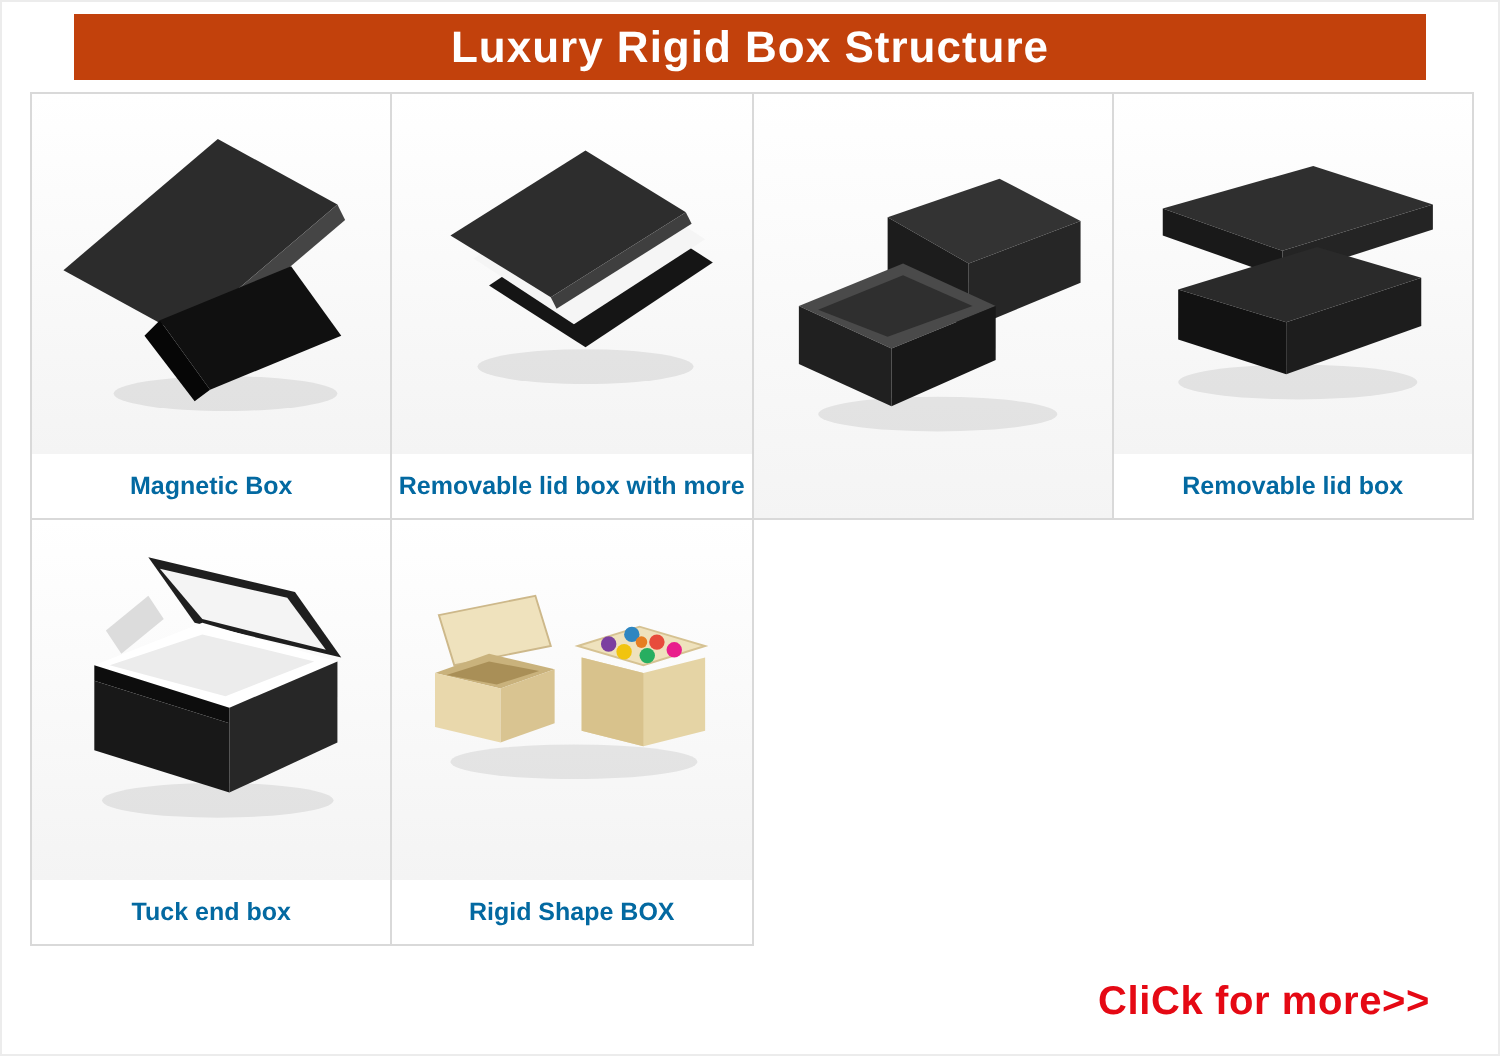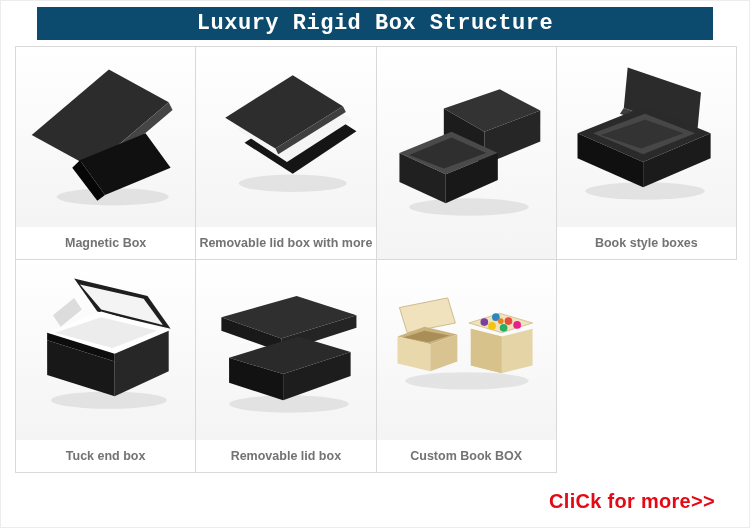--- a/index.html
+++ b/index.html
@@ -8,22 +8,22 @@
     width:750px;height:528px;
     background:#fff;
     box-sizing:border-box;
     border:1px solid #ececec;
     font-family:"Liberation Sans", sans-serif;
     overflow:hidden;
   }
   .header-bar{
     margin:6px 36px 0 36px;
     height:33px;
-    background:#0c4a6e;
-    display:flex;align-items:center;justify-content:center;font-family:Liberation Mono, monospace;
+    background:#c2410c;
+    display:flex;align-items:center;justify-content:center;
   }
   .header-bar .title{
     color:#ffffff;
     font-size:22px;
     font-weight:bold;
     letter-spacing:.5px;
   }
   .grid{
     margin:6px 14px 0 14px;
     width:722px;
@@ -47,21 +47,21 @@
     width:100%;
     display:flex;align-items:center;justify-content:center;
     background:linear-gradient(180deg,#ffffff 0%,#f4f4f4 100%);
   }
   .art svg{display:block;}
   .label{
     height:32px;
     display:flex;align-items:center;justify-content:center;
     font-size:12.5px;
     font-weight:bold;
-    color:#737373;
+    color:#0369a1;
     background:#fff;
     width:100%;
   }
   .footer{
     height:56px;
     display:flex;align-items:center;justify-content:flex-end;
     padding-right:34px;
   }
   .cta{
     color:#e50914;
@@ -117,66 +117,51 @@
           <polygon points="104,58 162,36 162,68 104,92" fill="#262626"></polygon>
           <polygon points="16,80 70,58 118,80 64,102" fill="#4a4a4a"></polygon>
           <polygon points="26,82 70,64 106,80 62,96" fill="#2f2f2f"></polygon>
           <polygon points="16,80 64,102 64,132 16,110" fill="#202020"></polygon>
           <polygon points="64,102 118,80 118,108 64,132" fill="#181818"></polygon>
         </svg>
       </div>
     </div>
 
 
+
     <div class="cell">
       <div class="art">
         <svg width="164" height="160" viewBox="0 0 170 160">
-          <ellipse cx="84" cy="136" rx="62" ry="9" fill="rgba(0,0,0,0.08)"></ellipse>
-          <polygon points="66,8 142,34 138,76 62,50" fill="#2b2b2b"></polygon>
-          <polygon points="62,50 138,76 134,82 58,56" fill="#3d3d3d"></polygon>
-          <polygon points="14,76 84,48 152,76 82,106" fill="#2a2a2a"></polygon>
-          <polygon points="30,76 84,56 136,76 82,98" fill="#474747"></polygon>
-          <polygon points="38,78 84,62 124,76 80,92" fill="#333333"></polygon>
-          <polygon points="14,76 82,106 82,132 14,102" fill="#101010"></polygon>
-          <polygon points="82,106 152,76 152,102 82,132" fill="#1b1b1b"></polygon>
+          <ellipse cx="88" cy="136" rx="62" ry="9" fill="rgba(0,0,0,0.08)"></ellipse>
+          <polygon points="18,46 96,24 158,44 80,68" fill="#2f2f2f"></polygon>
+          <polygon points="18,46 80,68 80,82 18,60" fill="#191919"></polygon>
+          <polygon points="80,68 158,44 158,57 80,82" fill="#242424"></polygon>
+          <polygon points="26,88 98,66 152,82 82,105" fill="#2a2a2a"></polygon>
+          <polygon points="26,88 82,105 82,132 26,114" fill="#121212"></polygon>
+          <polygon points="82,105 152,82 152,107 82,132" fill="#1d1d1d"></polygon>
         </svg>
       </div>
-      <div class="label">Book style boxes</div>
+      <div class="label">Removable lid box</div>
     </div>
 
     <div class="cell">
       <div class="art">
         <svg width="164" height="160" viewBox="0 0 170 160">
           <ellipse cx="88" cy="132" rx="60" ry="9" fill="rgba(0,0,0,0.08)"></ellipse>
           <polygon points="52,6 128,24 152,58 76,40" fill="#1f1f1f"></polygon>
           <polygon points="58,12 124,27 144,54 80,38" fill="#f4f4f4"></polygon>
           <polygon points="30,44 52,26 60,38 38,56" fill="#dcdcdc"></polygon>
           <polygon points="24,62 80,40 150,60 94,84" fill="#ffffff"></polygon>
           <polygon points="32,62 80,46 138,60 92,78" fill="#ececec"></polygon>
           <polygon points="24,62 94,84 94,92 24,70" fill="#0d0d0d"></polygon>
           <polygon points="24,70 94,92 94,128 24,106" fill="#181818"></polygon>
           <polygon points="94,84 150,60 150,102 94,128" fill="#272727"></polygon>
         </svg>
       </div>
       <div class="label">Tuck end box</div>
-    </div>
-
-    <div class="cell">
-      <div class="art">
-        <svg width="164" height="160" viewBox="0 0 170 160">
-          <ellipse cx="88" cy="136" rx="62" ry="9" fill="rgba(0,0,0,0.08)"></ellipse>
-          <polygon points="18,46 96,24 158,44 80,68" fill="#2f2f2f"></polygon>
-          <polygon points="18,46 80,68 80,82 18,60" fill="#191919"></polygon>
-          <polygon points="80,68 158,44 158,57 80,82" fill="#242424"></polygon>
-          <polygon points="26,88 98,66 152,82 82,105" fill="#2a2a2a"></polygon>
-          <polygon points="26,88 82,105 82,132 26,114" fill="#121212"></polygon>
-          <polygon points="82,105 152,82 152,107 82,132" fill="#1d1d1d"></polygon>
-        </svg>
-      </div>
-      <div class="label">Removable lid box</div>
     </div>
 
     <div class="cell">
       <div class="art">
         <svg width="164" height="160" viewBox="0 0 170 160">
           <ellipse cx="86" cy="112" rx="64" ry="9" fill="rgba(0,0,0,0.08)"></ellipse>
 
           <polygon points="16,36 66,26 74,52 24,62" fill="#efe2bd" stroke="#cdb88a" stroke-width="1"></polygon>
           <polygon points="14,66 42,56 76,64 48,74" fill="#c9b27c"></polygon>
           <polygon points="20,67 42,60 68,65 46,72" fill="#a98f57"></polygon>
@@ -188,21 +173,21 @@
           <polygon points="88,52 120,42 154,52 122,62" fill="#efe2bd" stroke="#d6c292" stroke-width="1"></polygon>
           <circle cx="104" cy="51" r="4" fill="#7b3fa0"></circle>
           <circle cx="116" cy="46" r="4" fill="#2e86c1"></circle>
           <circle cx="129" cy="50" r="4" fill="#e74c3c"></circle>
           <circle cx="112" cy="55" r="4" fill="#f1c40f"></circle>
           <circle cx="124" cy="57" r="4" fill="#27ae60"></circle>
           <circle cx="138" cy="54" r="4" fill="#e91e8c"></circle>
           <circle cx="121" cy="50" r="3" fill="#e67e22"></circle>
         </svg>
       </div>
-      <div class="label">Custom Book BOX</div>
+      <div class="label">Rigid Shape BOX</div>
     </div>
 
   </div>
 
   <div class="footer">
     <span class="cta">CliCk for more&gt;&gt;</span>
   </div>
 
 </div>
 

